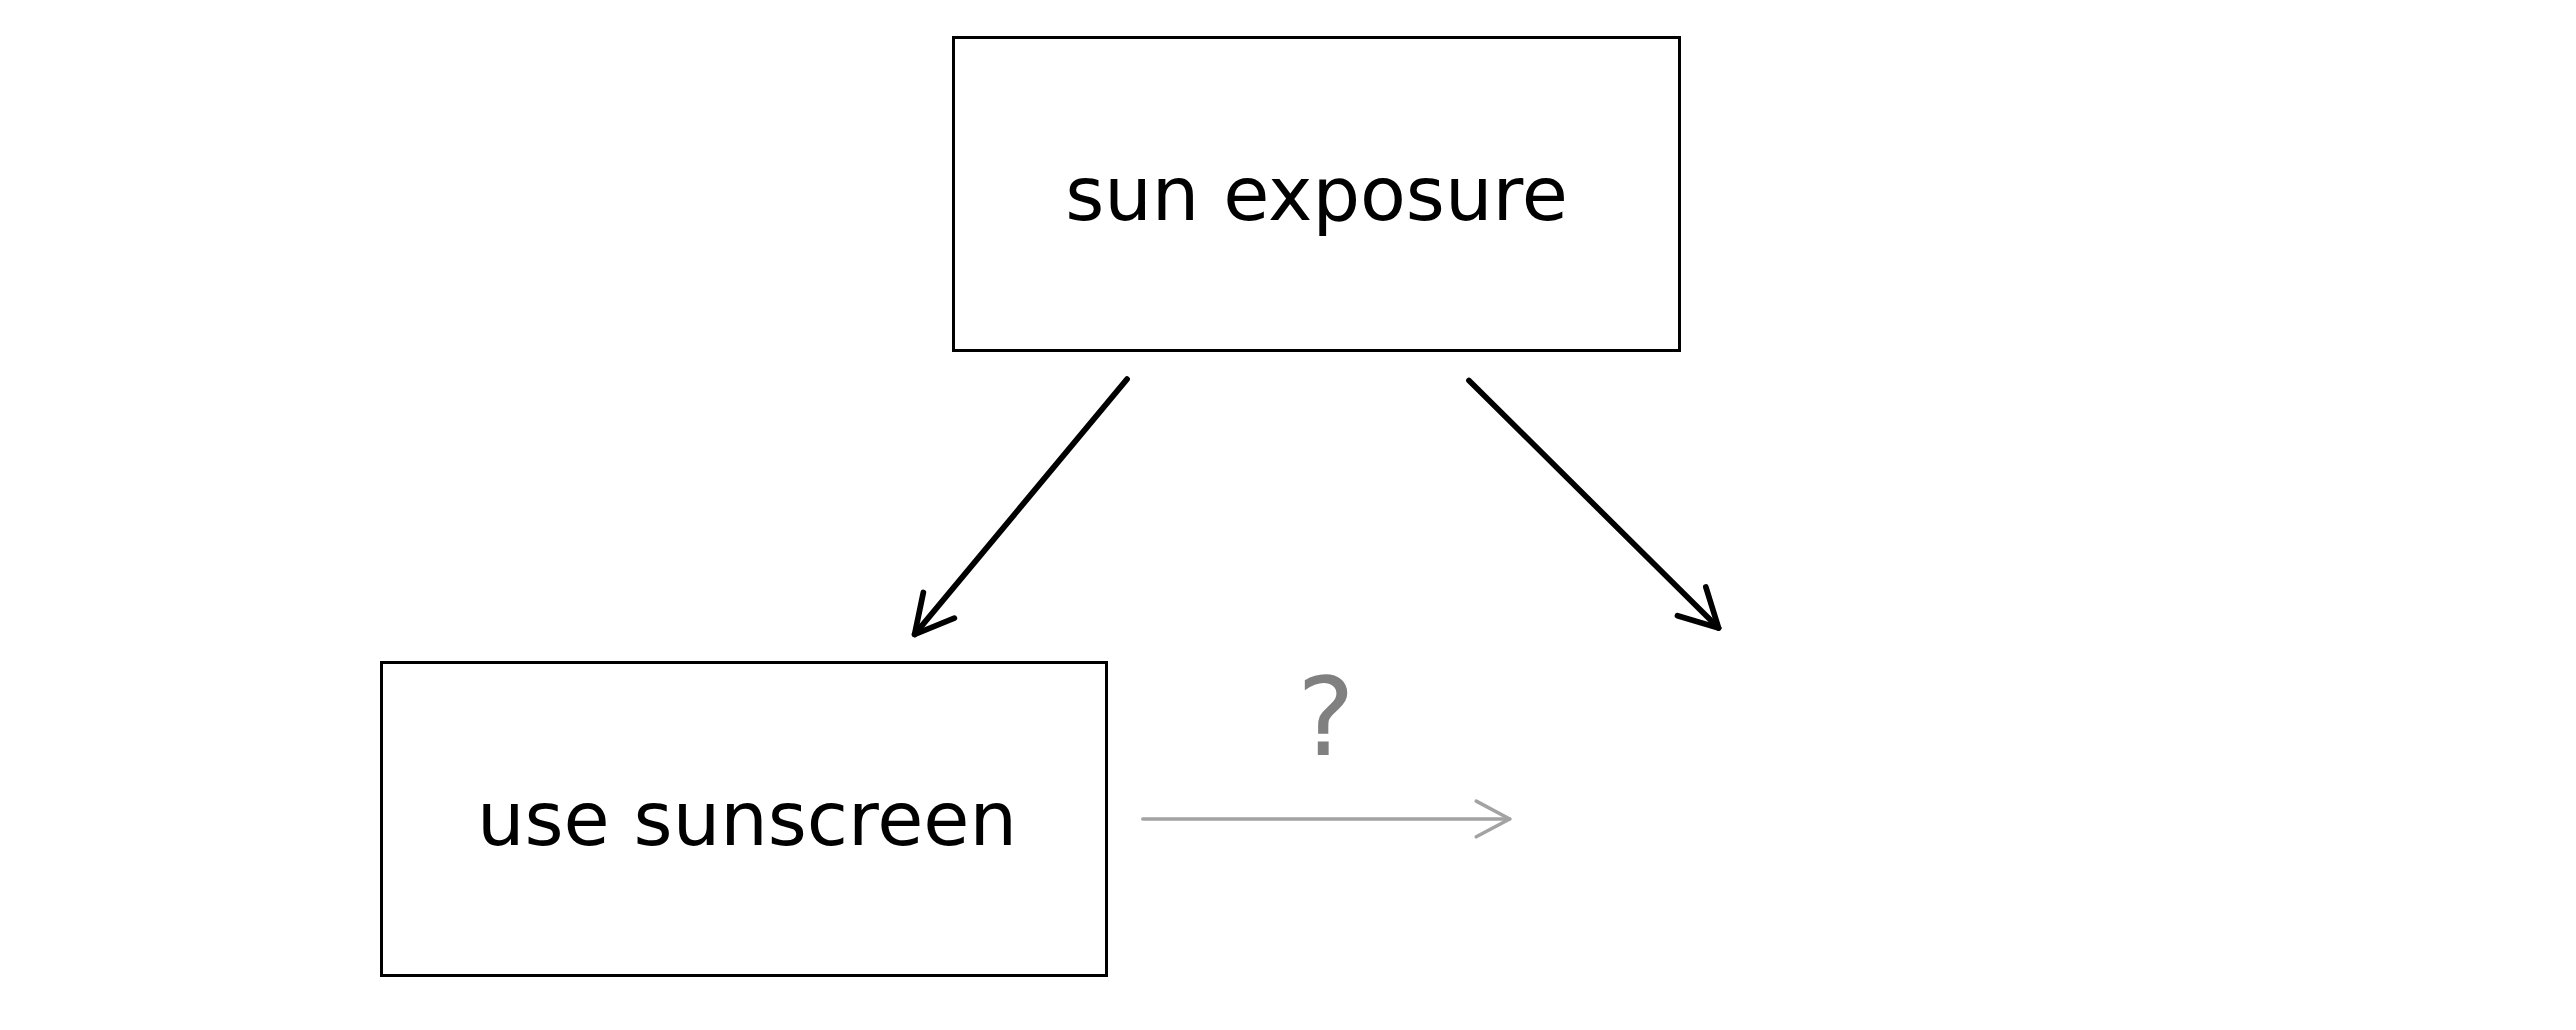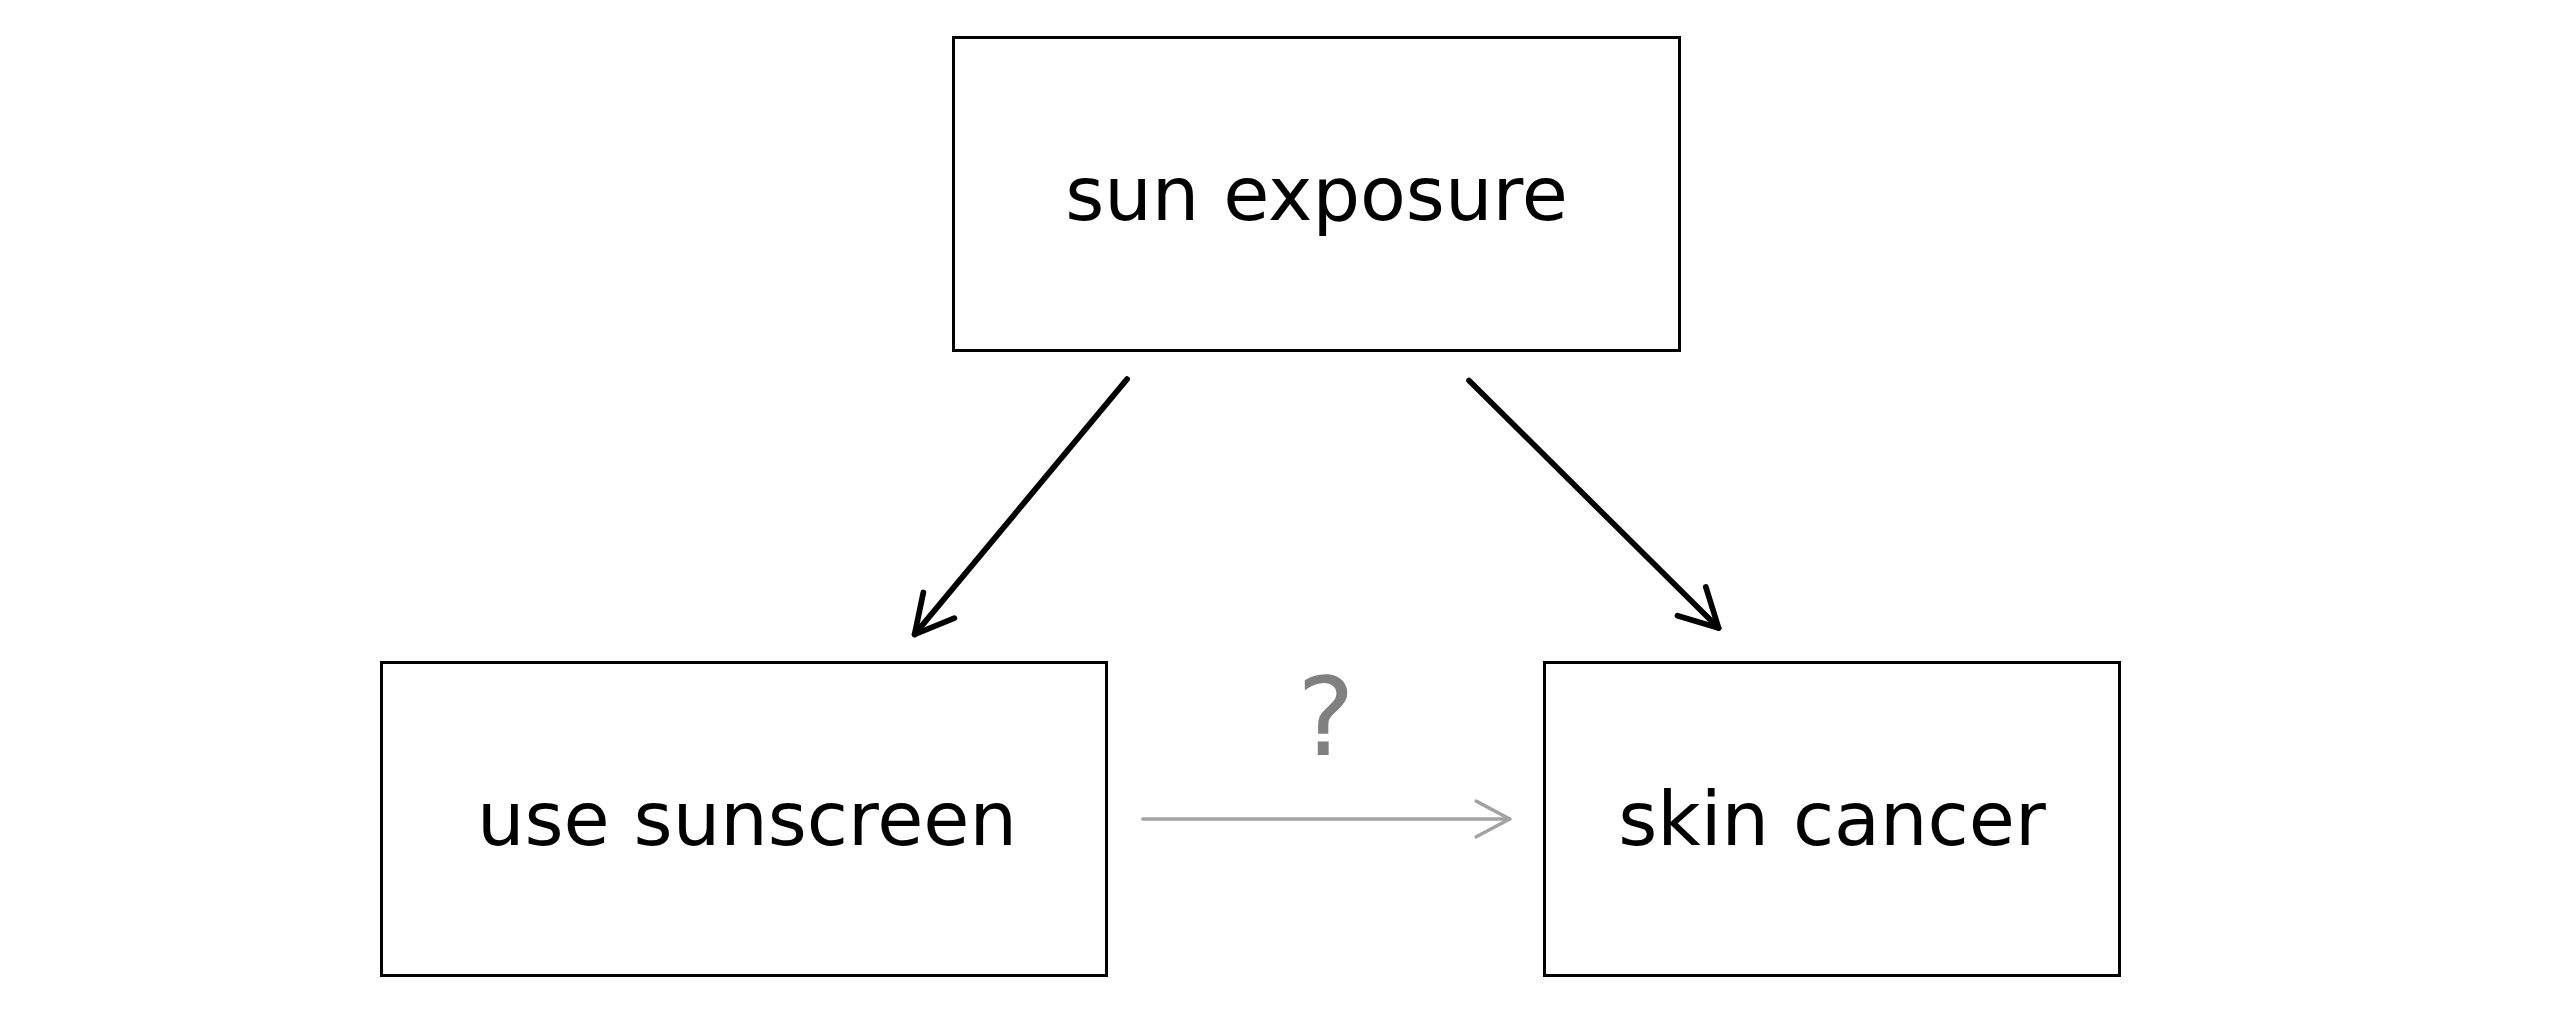--- a/index.html
+++ b/index.html
@@ -82,20 +82,17 @@
     </svg>
 
   <div class="node" id="node-sun-exposure">
     <span class="node-label">sun exposure</span>
   </div>
 
   <div class="node" id="node-use-sunscreen">
     <span class="node-label">use sunscreen</span>
   </div>
 
-  <div class="node" id="node-skin-cancer">
-    <span class="node-label">skin cancer</span>
-  </div>
 
   <span id="question-label" style="color: rgb(128, 128, 128);">?</span>
 
 </div>
 
 
 </body></html>

